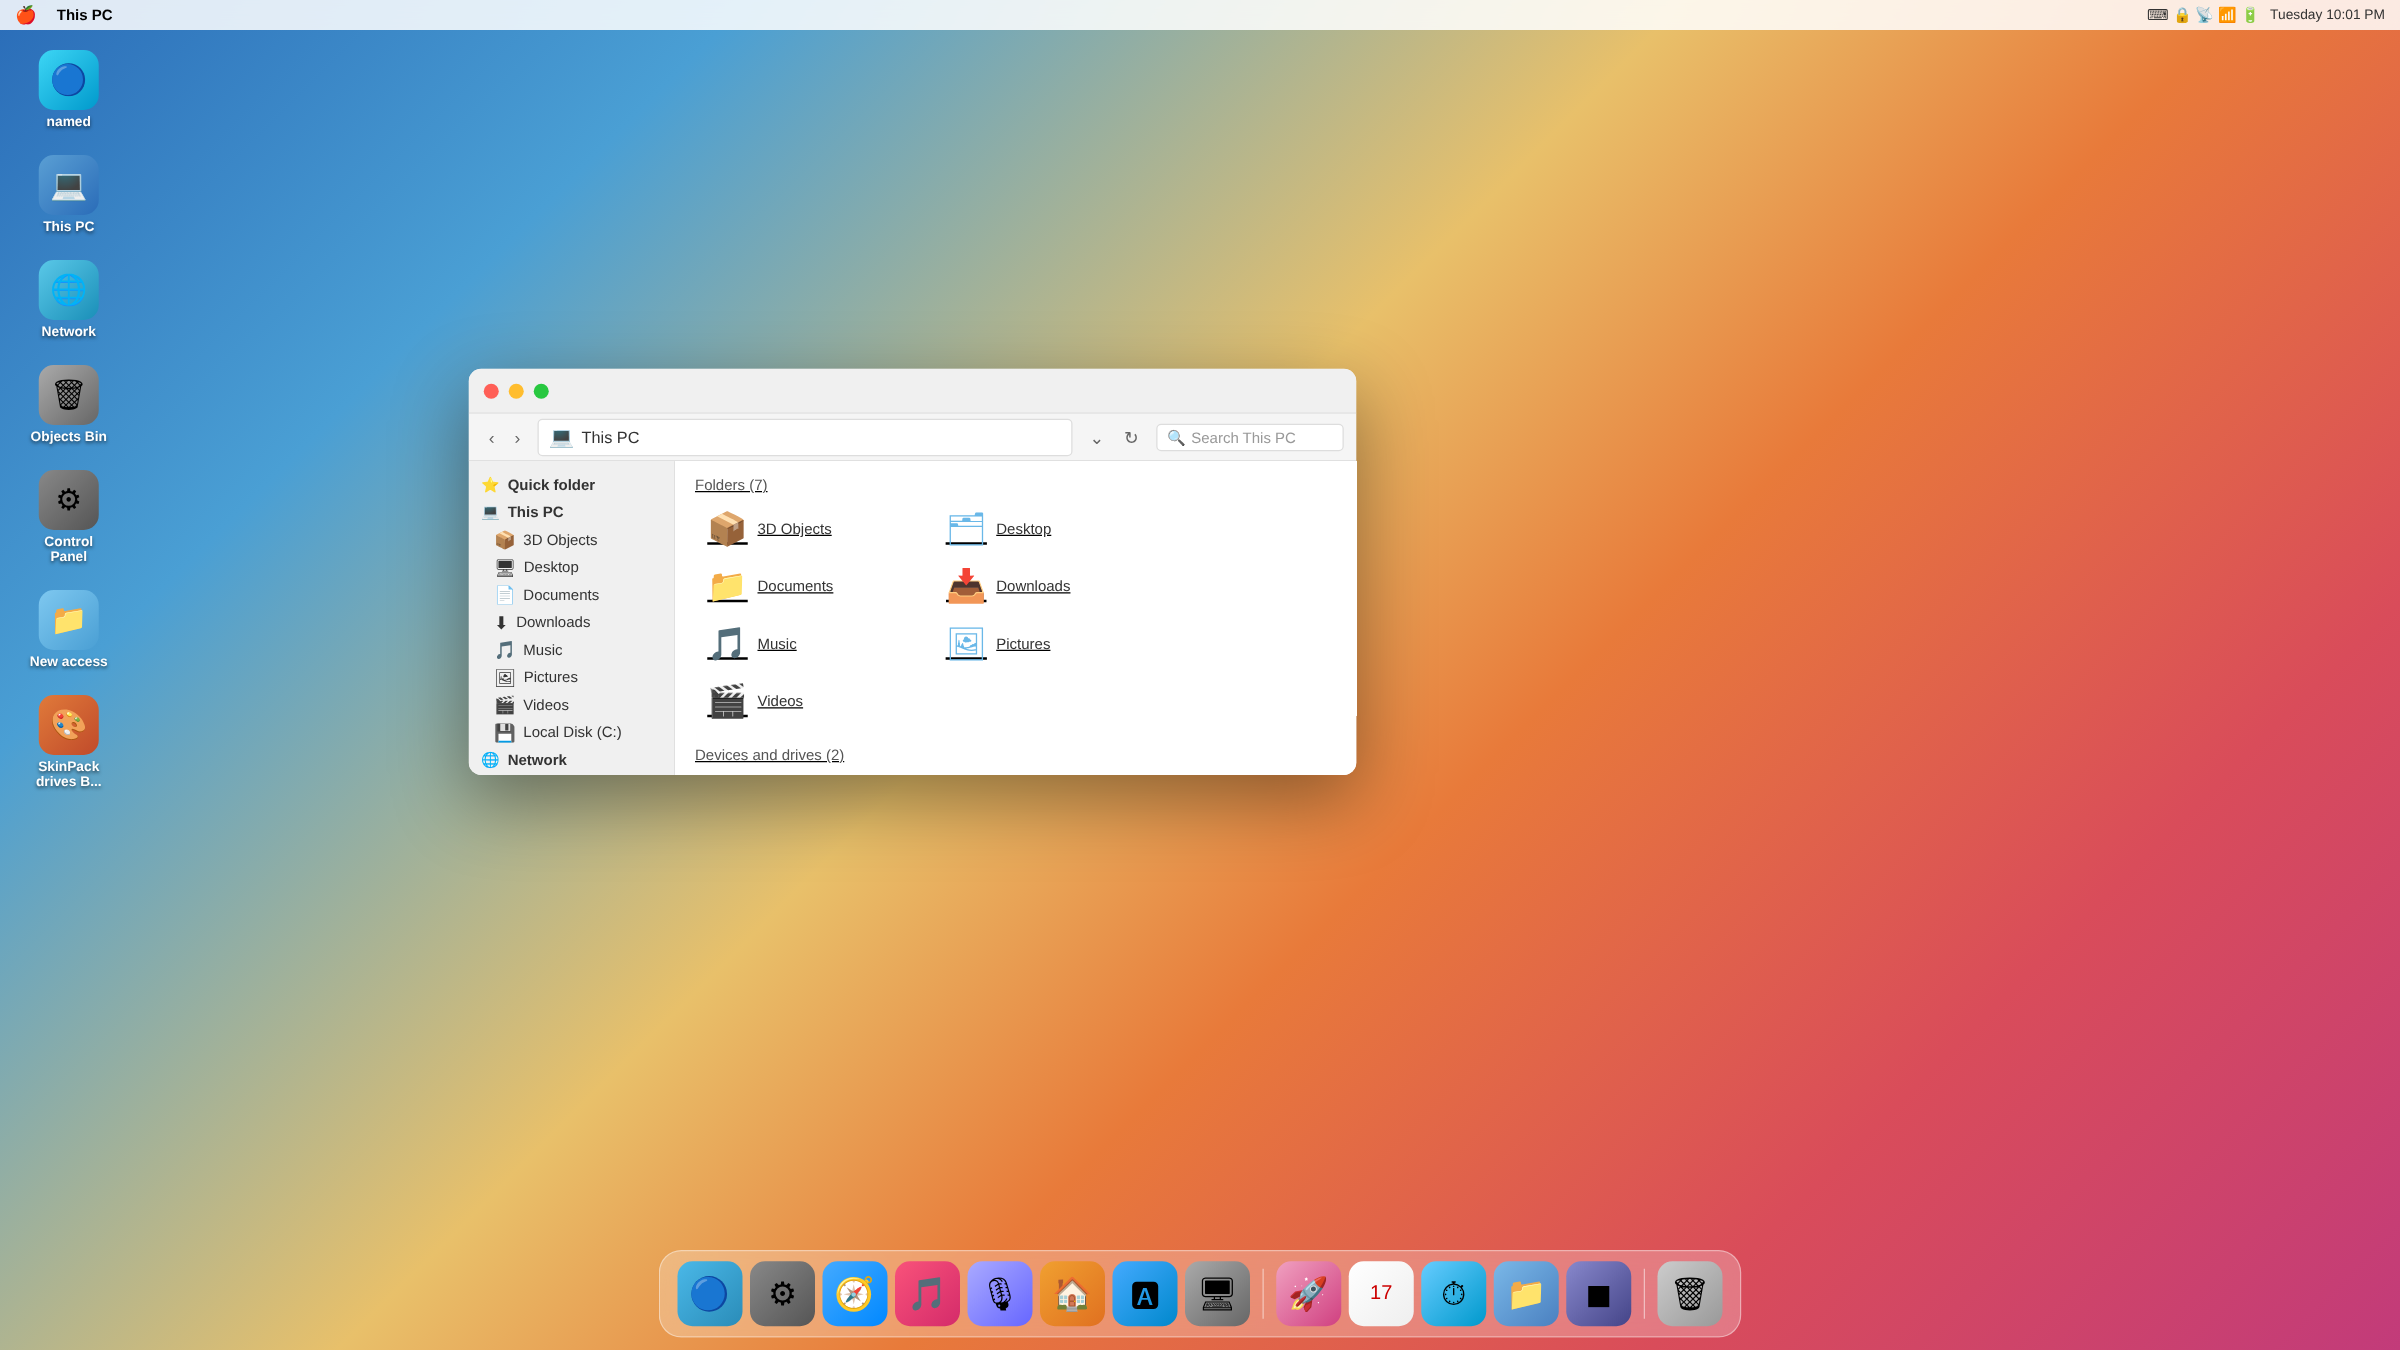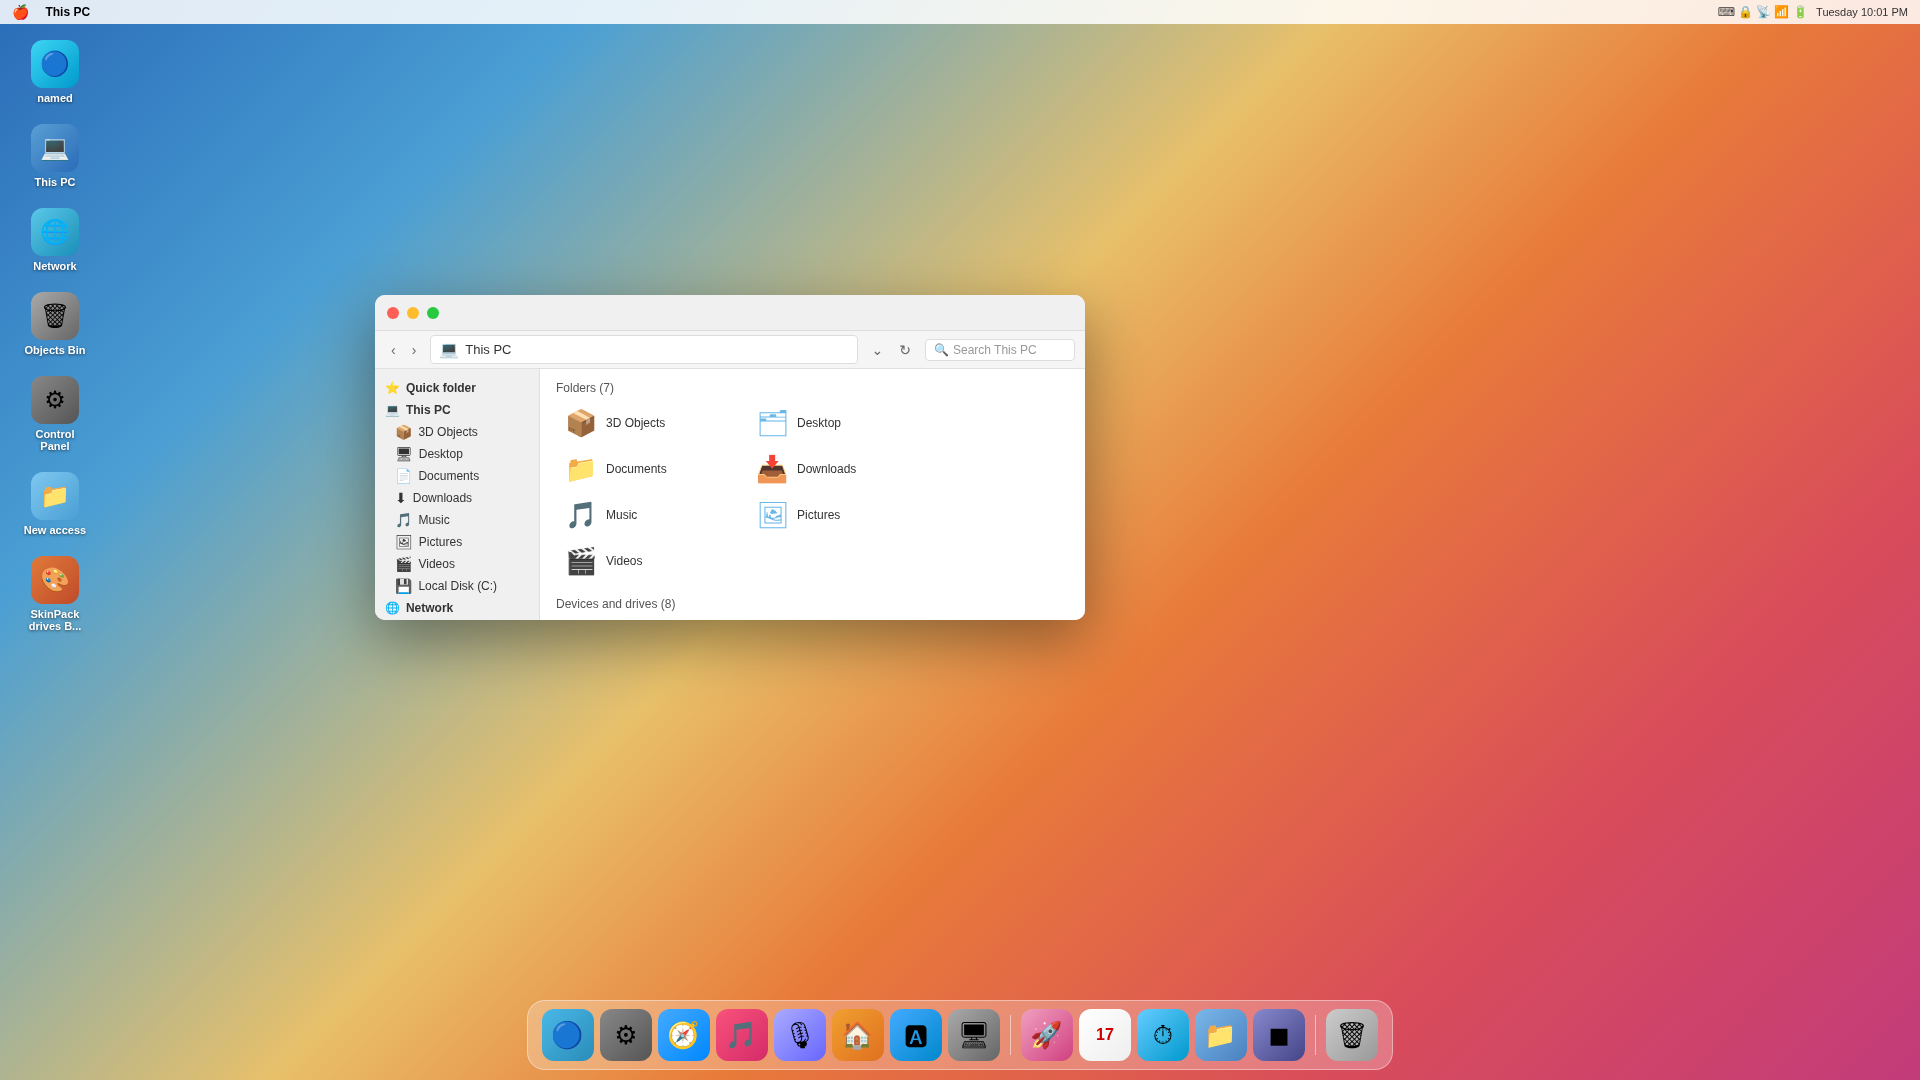--- a/index.html
+++ b/index.html
@@ -254,20 +254,21 @@
     .sidebar-sub {
       padding-left: 8px;
     }
 
     
     .main-content {
       flex: 1;
       padding: 12px 16px;
       overflow-y: auto;
       background: white;
+      text-decoration: underline;
     }
     .section-label {
       font-size: 12px;
       color: #555;
       margin-bottom: 8px;
       font-weight: 400;
     }
 
     
     .folder-grid {
@@ -490,21 +491,21 @@
         <div class="folder-item">
           <div class="folder-icon folder-light">🖼</div>
           <span class="folder-name">Pictures</span>
         </div>
         <div class="folder-item">
           <div class="folder-icon folder-light">🎬</div>
           <span class="folder-name">Videos</span>
         </div>
       </div>
 
-      <div class="section-label">Devices and drives (8)</div>
+      <div class="section-label">Devices and drives (2)</div>
       <div class="drive-grid">
         <div class="drive-item">
           
           
         </div>
         <div class="drive-item">
           
           
         </div>
       </div>
@@ -516,19 +517,19 @@
   <div class="dock-item dock-finder" title="Finder">🔵</div>
   <div class="dock-item dock-prefs" title="System Preferences">⚙</div>
   <div class="dock-item dock-safari" title="Safari">🧭</div>
   <div class="dock-item dock-music" title="Music">🎵</div>
   <div class="dock-item dock-siri" title="Siri">🎙</div>
   <div class="dock-item dock-home" title="Home">🏠</div>
   <div class="dock-item dock-appstore" title="App Store">🅰</div>
   <div class="dock-item dock-boot" title="Boot Camp">🖥</div>
   <div class="dock-separator"></div>
   <div class="dock-item dock-launchpad" title="Launchpad">🚀</div>
-  <div class="dock-item dock-calendar" title="Calendar" style="font-size:16px;font-weight:700;">17</div>
+  <div class="dock-item dock-calendar" title="Calendar" style="font-size:16px;font-weight:400;">17</div>
   <div class="dock-item dock-timemachine" title="Time Machine">⏱</div>
   <div class="dock-item dock-files" title="Files">📁</div>
   <div class="dock-item dock-scapple" title="Scapple">◼</div>
   <div class="dock-separator"></div>
   <div class="dock-item dock-trash" title="Trash">🗑</div>
 </div>
 
 </body></html>

